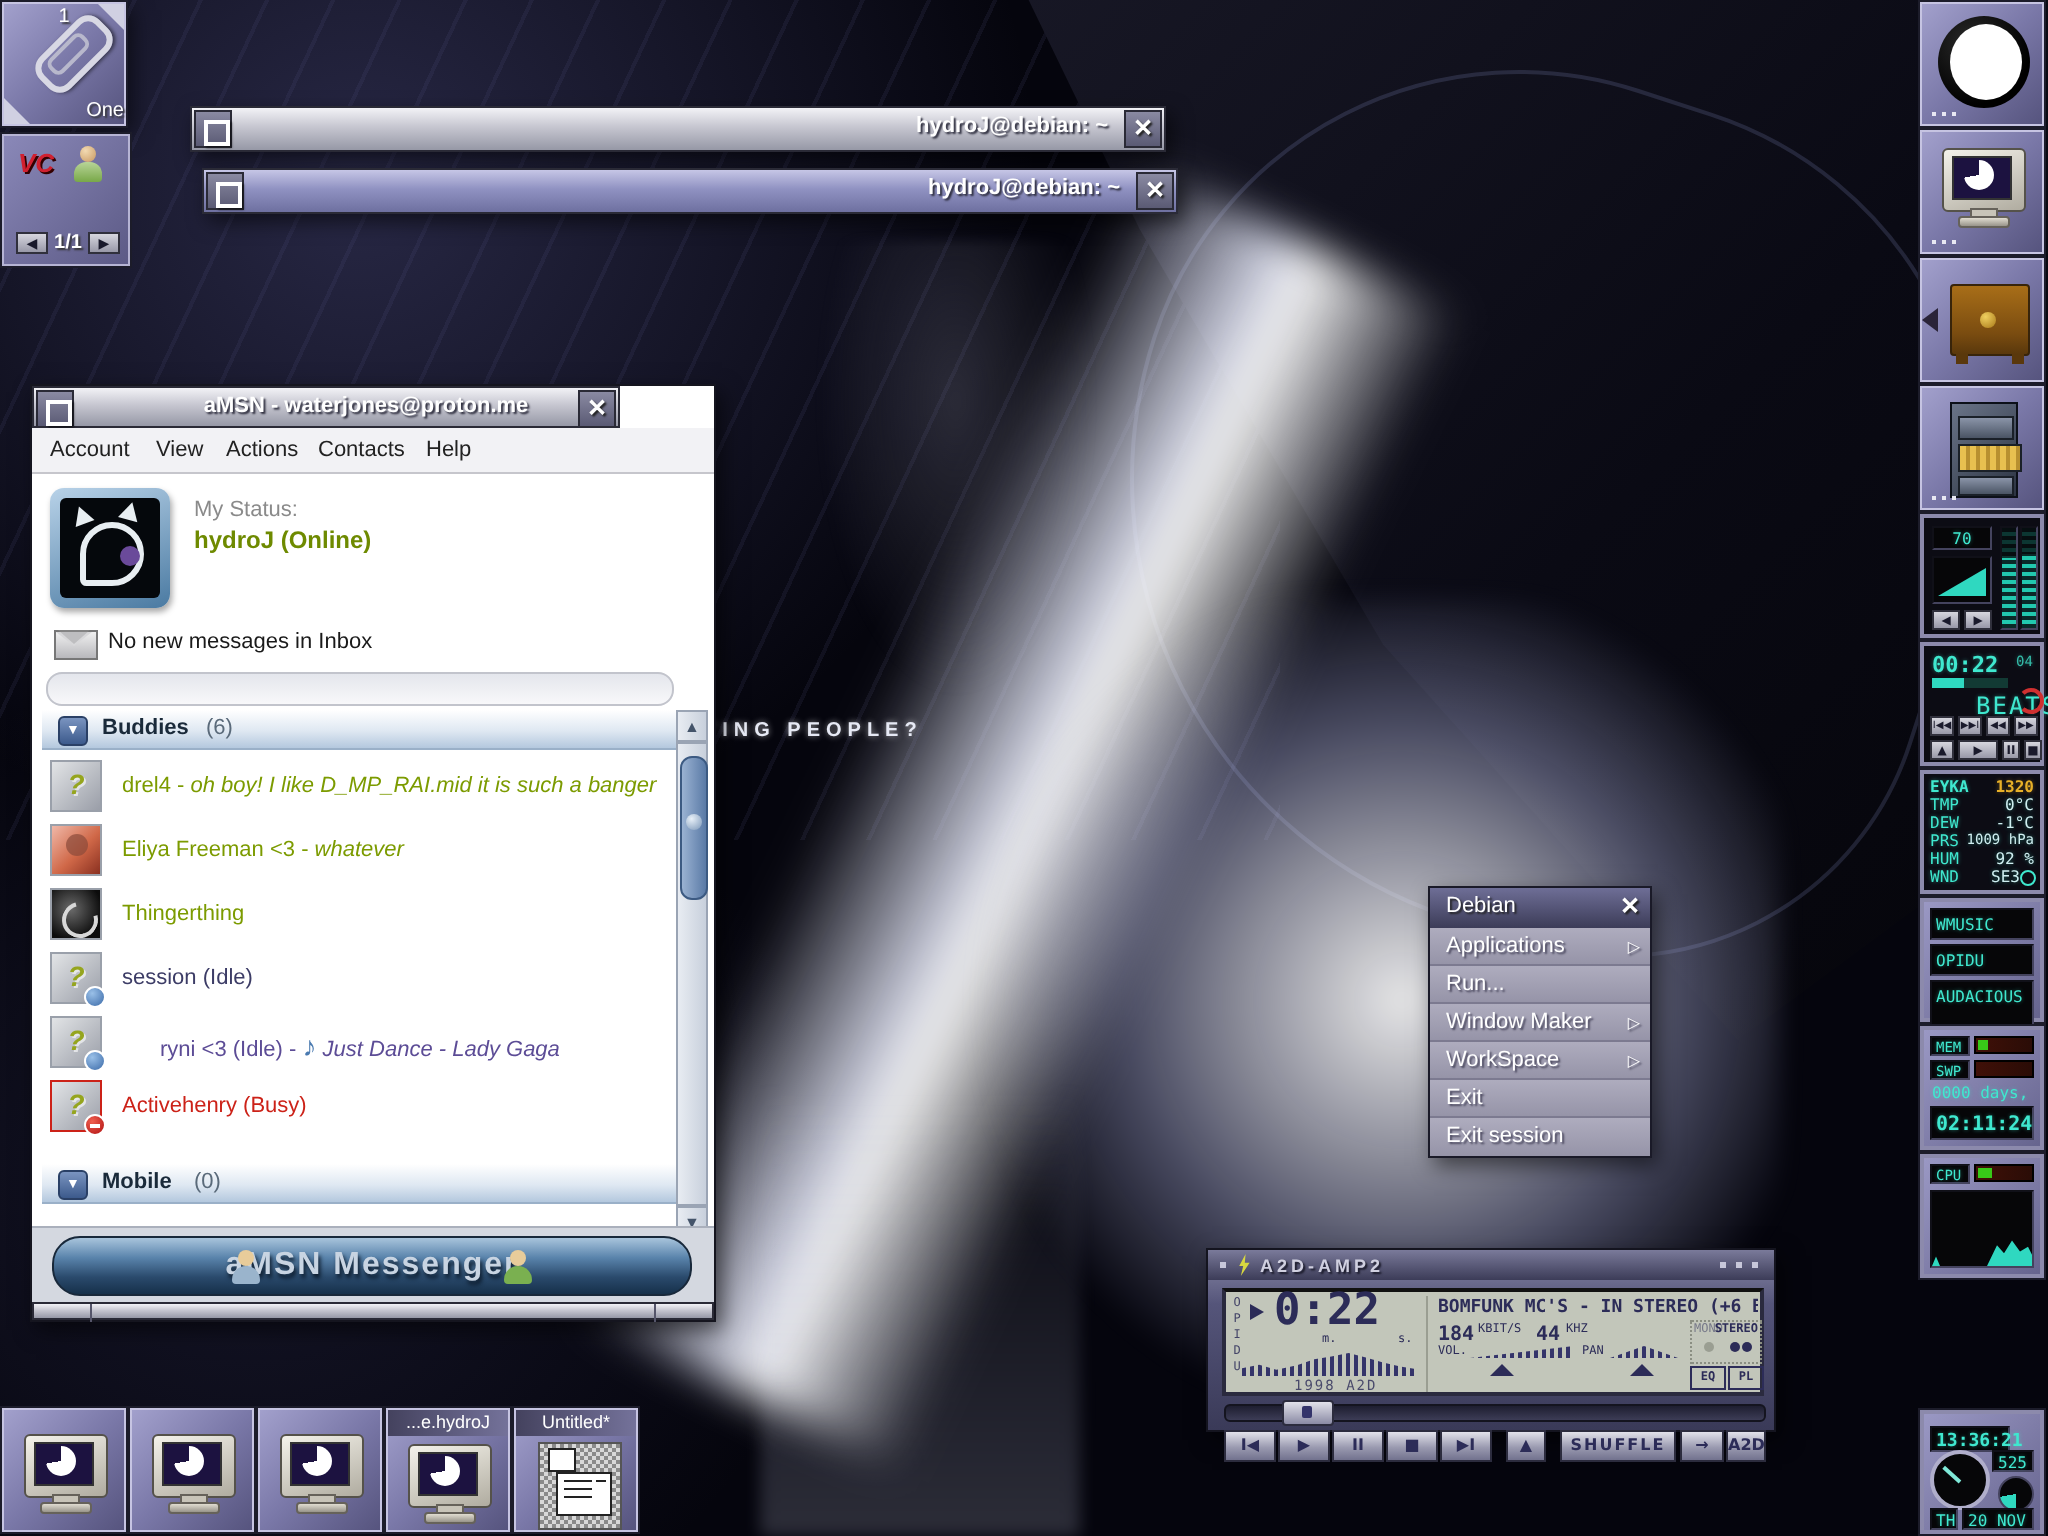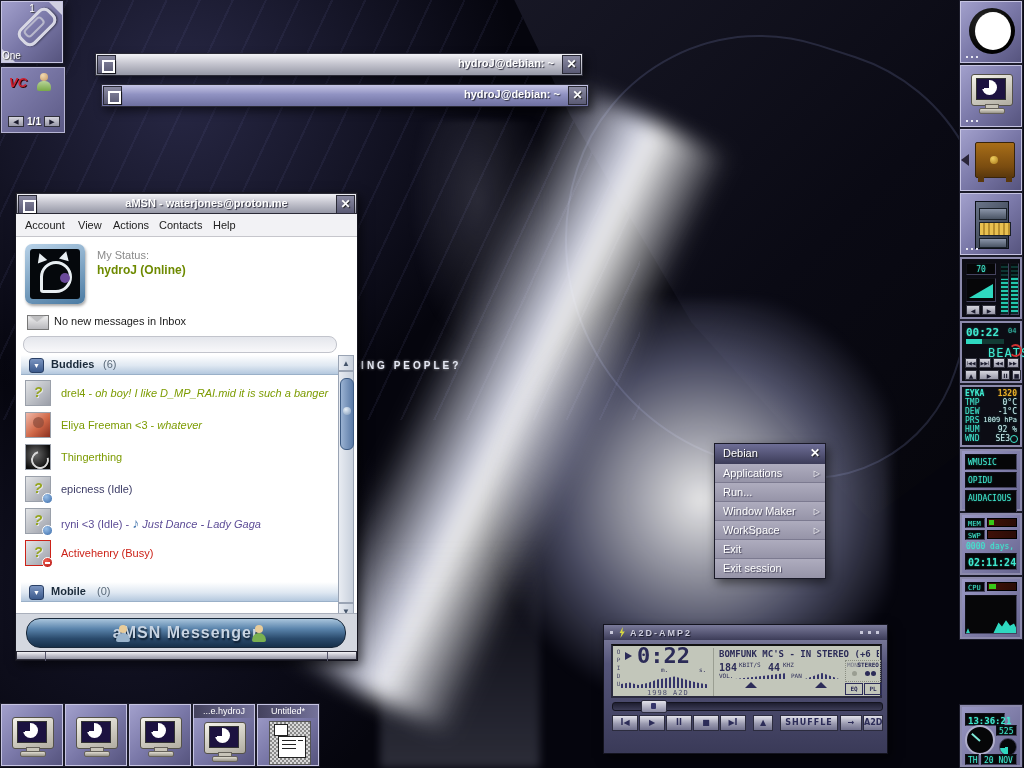--- a/index.html
+++ b/index.html
@@ -79,21 +79,21 @@
   <div class="wp wp-statue"></div>
   <div class="abs wp-caption">TING PEOPLE?</div>
 
   <div class="tile shadow" style="left:1px;top:1px;z-index:10;">
     <div class="abs" style="left:0;top:1px;width:100%;text-align:center;font-size:10px;color:#fff;text-shadow:1px 1px 1px #333;">1</div>
     <div class="abs" style="left:14px;top:14px;width:36px;height:16px;border:3px solid #d8d8e4;border-radius:8px;transform:rotate(-45deg);box-shadow:1px 1px 2px rgba(0,0,0,.5);">
       <div class="abs" style="left:4px;top:1px;width:20px;height:6px;border:2px solid #b8b8cc;border-radius:4px;"></div>
     </div>
     <div class="abs" style="right:0;top:0;width:0;height:0;border-left:13px solid transparent;border-top:13px solid #d0d0e2;"></div>
     <div class="abs" style="left:0;bottom:0;width:0;height:0;border-right:13px solid transparent;border-bottom:13px solid #d0d0e2;"></div>
-    <div class="abs" style="left:0;bottom:1px;width:100%;text-align:left;font-size:10px;color:#fff;text-shadow:1px 1px 1px #333;">One</div>
+    <div class="abs" style="left:0;bottom:1px;width:100%;text-align:right;font-size:10px;color:#fff;text-shadow:1px 1px 1px #333;">One</div>
   </div>
 
   <div class="abs" style="left:1px;top:67px;width:64px;height:66px;background:linear-gradient(135deg,#8a88b8,#5c5a86);border:1px solid #b6b4d4;outline:1px solid #1c1c2a;z-index:10;box-sizing:border-box;">
     <div class="abs" style="left:7px;top:5px;width:18px;height:18px;">
       <span style="font-size:13px;font-weight:bold;font-style:italic;color:#d02030;text-shadow:1px 1px 0 #300;">VC</span>
     </div>
     <div class="abs" style="left:34px;top:5px;width:16px;height:20px;">
       <div class="abs" style="left:4px;top:0;width:8px;height:8px;border-radius:50%;background:radial-gradient(circle at 35% 30%,#f2dab2,#c89860);"></div>
       <div class="abs" style="left:1px;top:8px;width:14px;height:10px;border-radius:6px 6px 2px 2px;background:linear-gradient(180deg,#b8d498,#78a848);"></div>
     </div>
@@ -113,21 +113,21 @@
   <div class="abs shadow wmbar purple" style="left:101px;top:84px;width:486px;height:21px;z-index:21;">
     <div class="wmbtn dark" style="left:1px;">
         <span class="sq"></span>
       </div>
     <span class="wmtitle" style="right:28px;top:3px;">hydroJ@debian: ~</span>
     <div class="wmbtn dark" style="right:1px;">✕</div>
   </div>
 
   <div class="abs shadow" style="left:15px;top:192px;width:341px;height:467px;border:1px solid #15151f;background:#fff;z-index:30;box-sizing:content-box;">
 
-    <div class="wmbar abs" style="left:0;top:0;width:341px;height:21px;box-sizing:border-box;text-decoration:underline;">
+    <div class="wmbar abs" style="left:0;top:0;width:294px;height:21px;box-sizing:border-box;text-decoration:underline;">
       <div class="wmbtn dark" style="left:1px;">
           <span class="sq"></span>
         </div>
       <span class="wmtitle" style="left:0;right:0;top:3px;text-align:center;padding-left:40px;">aMSN - waterjones@proton.me</span>
       <div class="wmbtn dark" style="right:1px;">✕</div>
     </div>
 
     <div class="abs" style="left:0;top:21px;width:341px;height:23px;background:#f2f2f5;border-bottom:1px solid #c6c6cc;box-sizing:border-box;">
       <span class="abs" style="left:9px;top:5px;font-size:11px;color:#222;">Account</span>
       <span class="abs" style="left:62px;top:5px;font-size:11px;color:#222;">View</span>
@@ -177,28 +177,28 @@
       <div class="bicon" style="background:radial-gradient(circle at 40% 40%,#6a6a6a,#0c0c0c 75%);">
         <div class="abs" style="left:5px;top:6px;width:14px;height:14px;border:2px solid #d8d8d8;border-radius:50%;border-top-color:transparent;transform:rotate(30deg);"></div>
       </div>
       <span class="bname" style="color:#7c9b00;">Thingerthing</span>
     </div>
     <div class="buddy" style="top:282px;">
       <div class="bicon">
           <span class="q">?</span>
           <span class="badge idle"></span>
         </div>
-      <span class="bname" style="color:#3c3c66;">epicness (Idle)</span>
+      <span class="bname" style="color:#3c3c66;">session (Idle)</span>
     </div>
     <div class="buddy" style="top:314px;">
       <div class="bicon">
           <span class="q">?</span>
           <span class="badge idle"></span>
         </div>
-      <span class="bname" style="color:#5c4c96;"><span>ryni &lt;3 (Idle) -</span> <span style="color:#4a7ab0;font-size:14px;">♪</span> <i>Just Dance - Lady Gaga</i></span>
+      <span class="bname" style="color:#5c4c96;margin-left:19px;"><span>ryni &lt;3 (Idle) -</span> <span style="color:#4a7ab0;font-size:14px;">♪</span> <i>Just Dance - Lady Gaga</i></span>
     </div>
     <div class="buddy" style="top:346px;">
       <div class="bicon" style="border:1px solid #cc2218;">
           <span class="q">?</span>
           <span class="badge busy"></span>
         </div>
       <span class="bname" style="color:#cc2218;">Activehenry (Busy)</span>
     </div>
 
     <div class="group-hdr" style="top:389px;">
@@ -241,21 +241,21 @@
       <span class="abs" style="right:5px;top:2px;font-size:12px;font-weight:bold;color:#fff;text-shadow:1px 1px 1px #222;">✕</span>
     </div>
     <div class="dmenu-item"><span>Applications</span><span class="abs" style="right:5px;top:0;font-size:8px;">▷</span></div>
     <div class="dmenu-item"><span>Run...</span></div>
     <div class="dmenu-item"><span>Window Maker</span><span class="abs" style="right:5px;top:0;font-size:8px;">▷</span></div>
     <div class="dmenu-item"><span>WorkSpace</span><span class="abs" style="right:5px;top:0;font-size:8px;">▷</span></div>
     <div class="dmenu-item"><span>Exit</span></div>
     <div class="dmenu-item" style="border-bottom:none;"><span>Exit session</span></div>
   </div>
 
-  <div class="abs shadow" style="left:603px;top:624px;width:285px;height:130px;background:linear-gradient(180deg,#8a8aa8 0%,#55557a 30%,#3a3a58 100%);border:1px solid #14141f;z-index:40;box-sizing:border-box;">
+  <div class="abs shadow" style="left:603px;top:624px;width:285px;height:92px;background:linear-gradient(180deg,#8a8aa8 0%,#55557a 30%,#3a3a58 100%);border:1px solid #14141f;z-index:40;box-sizing:border-box;">
 
     <div class="abs" style="left:0;top:0;width:100%;height:15px;background:linear-gradient(180deg,#7a7a9a,#3c3c58);">
       <div class="abs" style="left:6px;top:6px;width:3px;height:3px;background:#c8c8da;"></div>
       <div class="abs" style="left:14px;top:2px;width:8px;height:11px;background:#d8d840;clip-path:polygon(60% 0,20% 55%,45% 55%,30% 100%,85% 40%,55% 40%);"></div>
       <span class="abs" style="left:26px;top:3px;font-size:9px;font-weight:bold;letter-spacing:2px;color:#d0d0e0;text-shadow:1px 1px 1px #1a1a2a;">A2D-AMP2</span>
       <div class="abs" style="right:8px;top:6px;width:3px;height:3px;background:#c8c8da;box-shadow:-8px 0 #c8c8da,-16px 0 #c8c8da;"></div>
     </div>
 
     <div class="abs" style="left:7px;top:19px;width:271px;height:54px;background:#c2c6ba;border:2px solid #2a2a3e;border-top-color:#111;box-sizing:border-box;">
       <span class="abs lcd-dark" style="left:2px;top:2px;font-size:6px;writing-mode:vertical-rl;text-orientation:upright;letter-spacing:1px;opacity:.85;">OPIDU</span>

